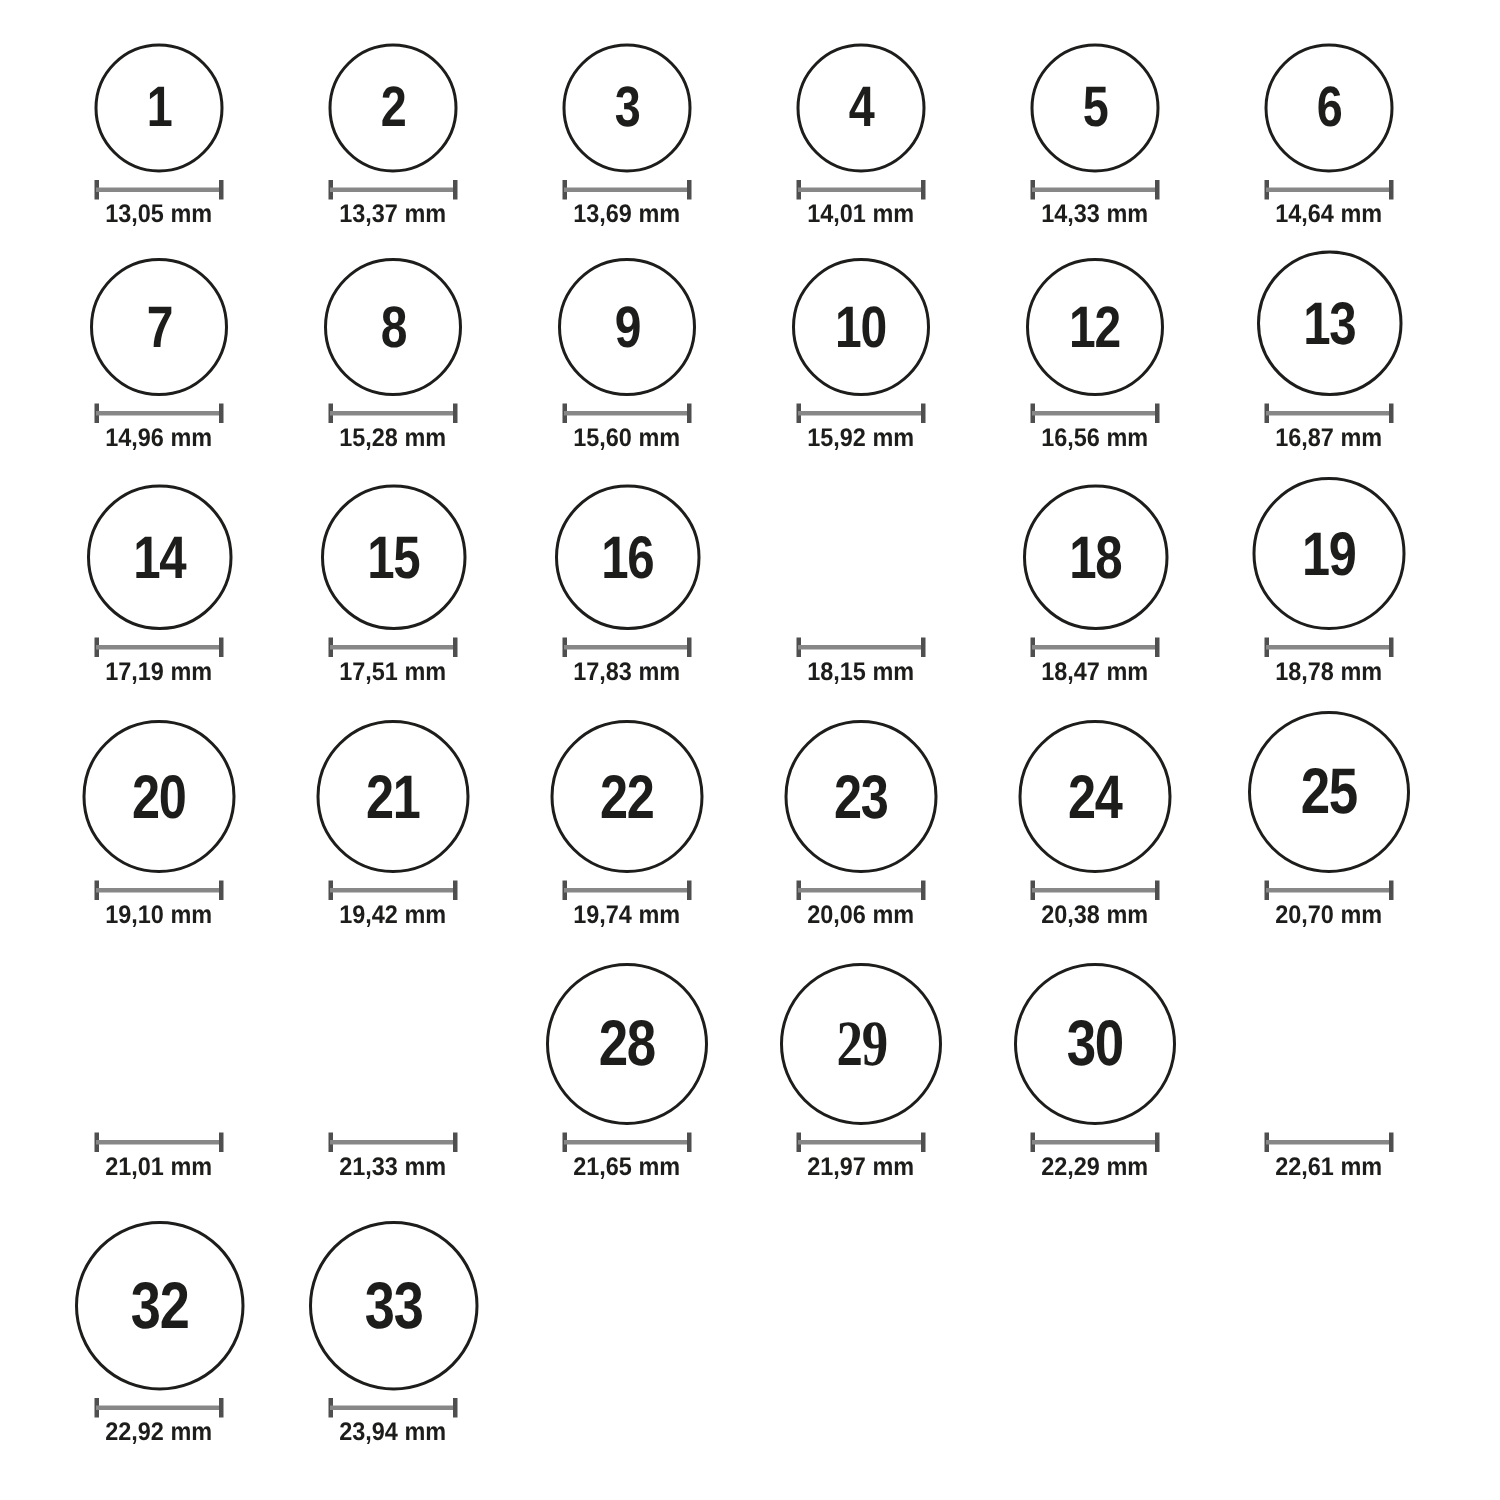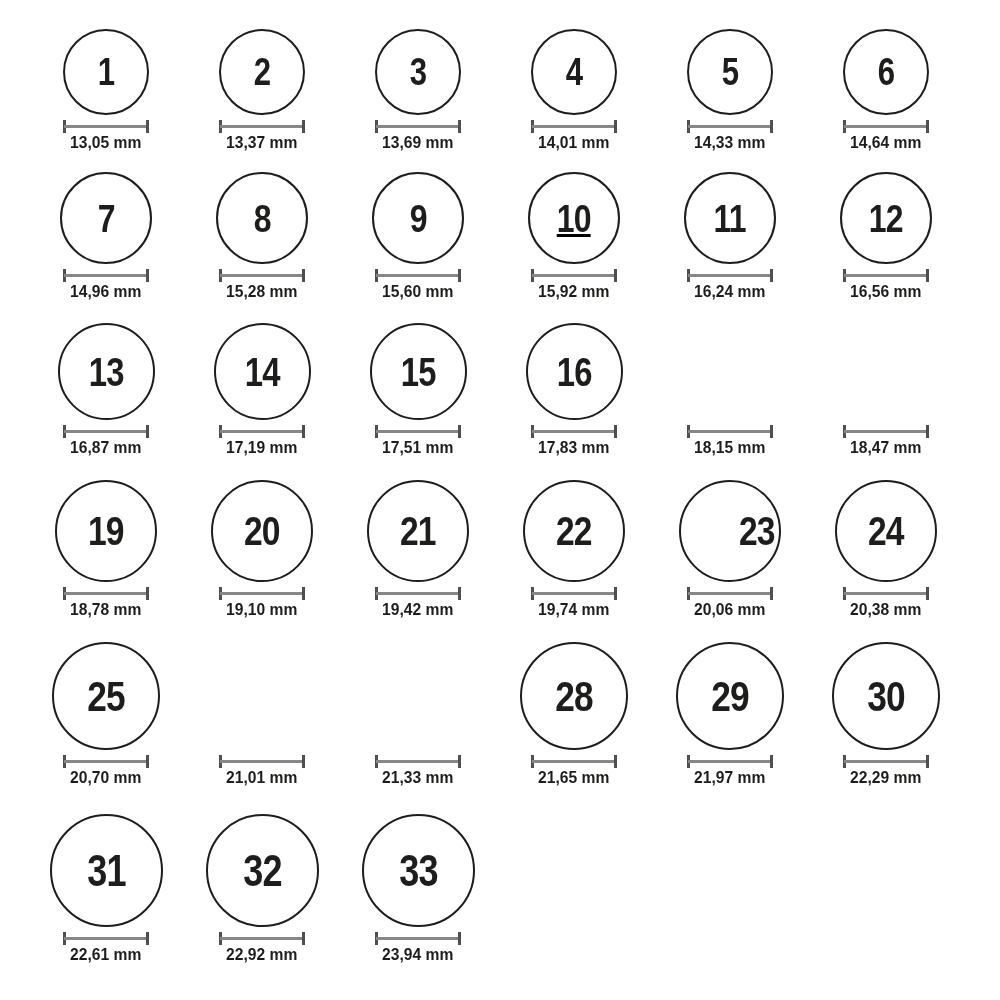--- a/index.html
+++ b/index.html
@@ -177,40 +177,29 @@
       <span class="num" style="font-size: 39px;">9</span>
     </div>
     <div class="ruler">
       <span class="tick left"></span>
       <span class="line"></span>
       <span class="tick right"></span>
     </div>
     <div class="label">15,60 mm</div>
   </div>
       <div class="cell">
-    <div class="circle" style="height: 92px; width: 92px; text-decoration: underline;">
+    <div class="circle" style="height: 92px; width: 92px;">
       <span class="num" style="font-size: 39px;">10</span>
     </div>
     <div class="ruler">
       <span class="tick left"></span>
       <span class="line"></span>
       <span class="tick right"></span>
     </div>
     <div class="label">15,92 mm</div>
-  </div>
-      <div class="cell">
-    <div class="circle" style="height: 92px; width: 92px;">
-      <span class="num" style="font-size: 39px;">11</span>
-    </div>
-    <div class="ruler">
-      <span class="tick left"></span>
-      <span class="line"></span>
-      <span class="tick right"></span>
-    </div>
-    <div class="label">16,24 mm</div>
   </div>
       <div class="cell">
     <div class="circle" style="height: 92px; width: 92px; align-items: center;">
       <span class="num" style="font-size: 39px;">12</span>
     </div>
     <div class="ruler">
       <span class="tick left"></span>
       <span class="line"></span>
       <span class="tick right"></span>
     </div>
@@ -262,20 +251,23 @@
   </div>
       <div class="cell">
     <div class="ruler">
       <span class="tick left"></span>
       <span class="line"></span>
       <span class="tick right"></span>
     </div>
     <div class="label">18,15 mm</div>
   </div>
       <div class="cell">
+    <div class="circle" style="height: 97px; width: 97px;">
+      <span class="num" style="font-size: 40px;">18</span>
+    </div>
     <div class="ruler">
       <span class="tick left"></span>
       <span class="line"></span>
       <span class="tick right"></span>
     </div>
     <div class="label">18,47 mm</div>
   </div>
       <div class="cell">
     <div class="circle" style="height: 102px; width: 102px; text-align: right;">
       <span class="num" style="font-size: 41px;">19</span>
@@ -314,21 +306,21 @@
       <span class="num" style="font-size: 41px;">22</span>
     </div>
     <div class="ruler">
       <span class="tick left"></span>
       <span class="line"></span>
       <span class="tick right"></span>
     </div>
     <div class="label">19,74 mm</div>
   </div>
       <div class="cell">
-    <div class="circle" style="height: 102px; width: 102px; justify-content: flex-end;">
+    <div class="circle" style="height: 102px; width: 102px;">
       <span class="num" style="font-size: 41px;">23</span>
     </div>
     <div class="ruler">
       <span class="tick left"></span>
       <span class="line"></span>
       <span class="tick right"></span>
     </div>
     <div class="label">20,06 mm</div>
   </div>
       <div class="cell">
@@ -374,21 +366,21 @@
       <span class="num" style="font-size: 43px;">28</span>
     </div>
     <div class="ruler">
       <span class="tick left"></span>
       <span class="line"></span>
       <span class="tick right"></span>
     </div>
     <div class="label">21,65 mm</div>
   </div>
       <div class="cell">
-    <div class="circle" style="height: 108px; width: 108px;">
+    <div class="circle" style="height: 108px; width: 108px; font-family: Liberation Serif, serif;">
       <span class="num" style="font-size: 43px;">29</span>
     </div>
     <div class="ruler">
       <span class="tick left"></span>
       <span class="line"></span>
       <span class="tick right"></span>
     </div>
     <div class="label">21,97 mm</div>
   </div>
       <div class="cell">
@@ -396,23 +388,20 @@
       <span class="num" style="font-size: 43px;">30</span>
     </div>
     <div class="ruler">
       <span class="tick left"></span>
       <span class="line"></span>
       <span class="tick right"></span>
     </div>
     <div class="label">22,29 mm</div>
   </div>
       <div class="cell">
-    <div class="circle" style="height: 113px; width: 113px;">
-      <span class="num" style="font-size: 44px;">31</span>
-    </div>
     <div class="ruler">
       <span class="tick left"></span>
       <span class="line"></span>
       <span class="tick right"></span>
     </div>
     <div class="label">22,61 mm</div>
   </div>
       <div class="cell">
     <div class="circle" style="height: 113px; width: 113px;">
       <span class="num" style="font-size: 44px;">32</span>

